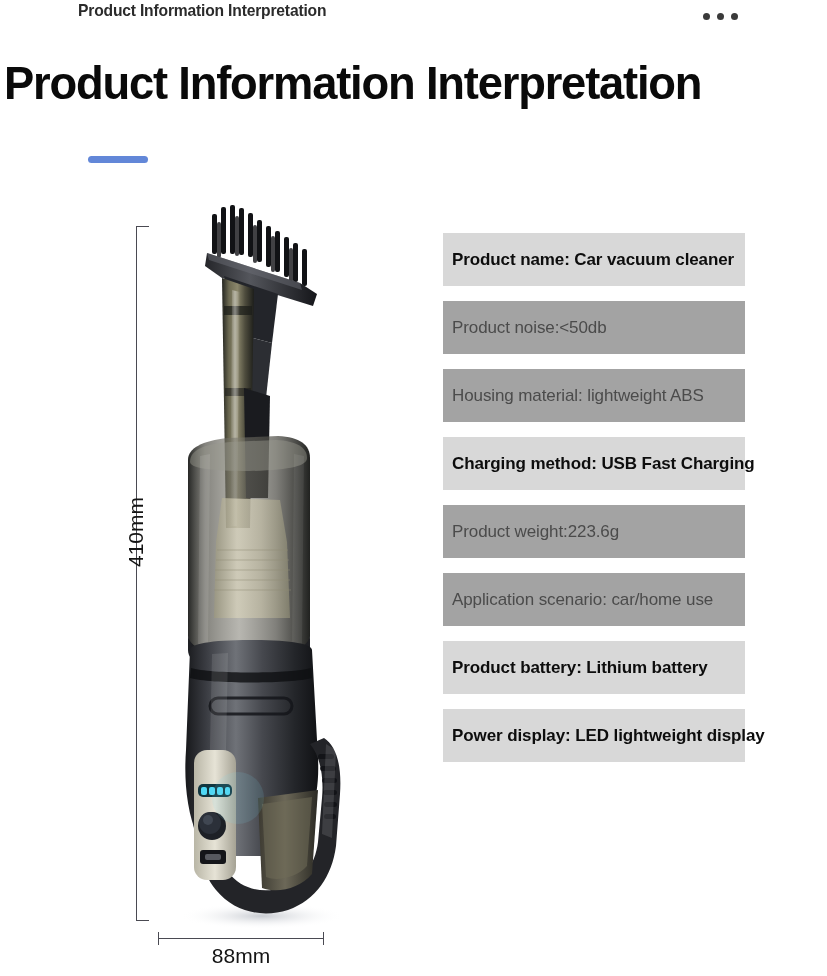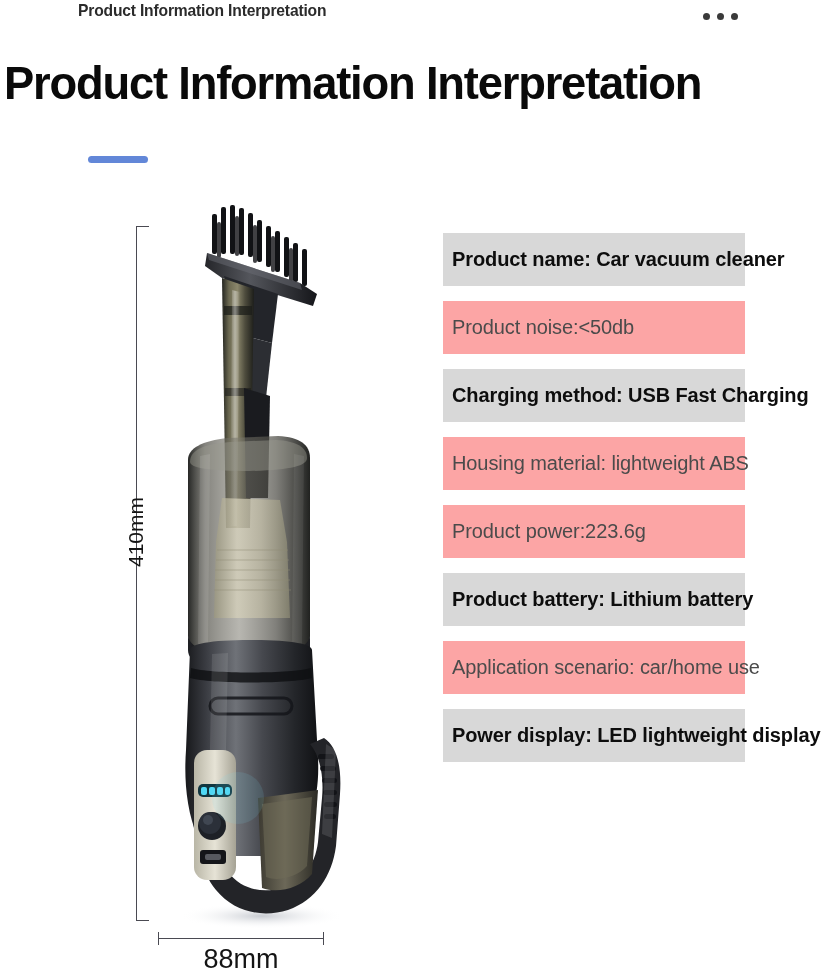--- a/index.html
+++ b/index.html
@@ -145,21 +145,21 @@
     background: #4a4a52;
   }
   .dim-h-tick-l { left: 63px; }
   .dim-h-tick-r { left: 228px; }
   .dim-h-label {
     position: absolute;
     left: 63px;
     top: 754px;
     width: 166px;
     text-align: center;
-    font-size: 27px;
+    font-size: 21px;
     font-weight: 400;
     color: #141414;
   }
 
   
   .vac {
     position: absolute;
     left: 55px;
     top: 8px;
     width: 230px;
@@ -180,24 +180,24 @@
     margin-bottom: 15px;
     display: flex;
     align-items: center;
     padding-left: 9px;
     box-sizing: border-box;
   }
   .spec-row.shaded {
     background: #d8d8d8;
   }
   .spec-row.plain {
-    background: #fca5a5;
+    background: #a3a3a3;
   }
   .spec-row .spec-text {
-    font-size: 20px;
+    font-size: 17px;
     letter-spacing: -0.1px;
     white-space: nowrap;
   }
   .spec-row.shaded .spec-text {
     font-weight: 700;
     color: #0d0d0d;
   }
   .spec-row.plain .spec-text {
     font-weight: 400;
     color: #4b4b4b;
@@ -409,31 +409,31 @@
   <div class="dim-h-label">88mm</div>
 </div>
 
 <div class="spec-list">
   <div class="spec-row shaded">
     <span class="spec-text">Product name: Car vacuum cleaner</span>
   </div>
   <div class="spec-row plain">
     <span class="spec-text">Product noise:&lt;50db</span>
   </div>
+  <div class="spec-row plain">
+    <span class="spec-text">Housing material: lightweight ABS</span>
+  </div>
   <div class="spec-row shaded">
     <span class="spec-text">Charging method: USB Fast Charging</span>
   </div>
   <div class="spec-row plain">
-    <span class="spec-text">Housing material: lightweight ABS</span>
+    <span class="spec-text">Product weight:223.6g</span>
   </div>
   <div class="spec-row plain">
-    <span class="spec-text">Product power:223.6g</span>
+    <span class="spec-text">Application scenario: car/home use</span>
   </div>
   <div class="spec-row shaded">
     <span class="spec-text">Product battery:  Lithium battery</span>
   </div>
-  <div class="spec-row plain">
-    <span class="spec-text">Application scenario: car/home use</span>
-  </div>
   <div class="spec-row shaded">
     <span class="spec-text">Power display: LED lightweight display</span>
   </div>
 </div>
 
 </body></html>

